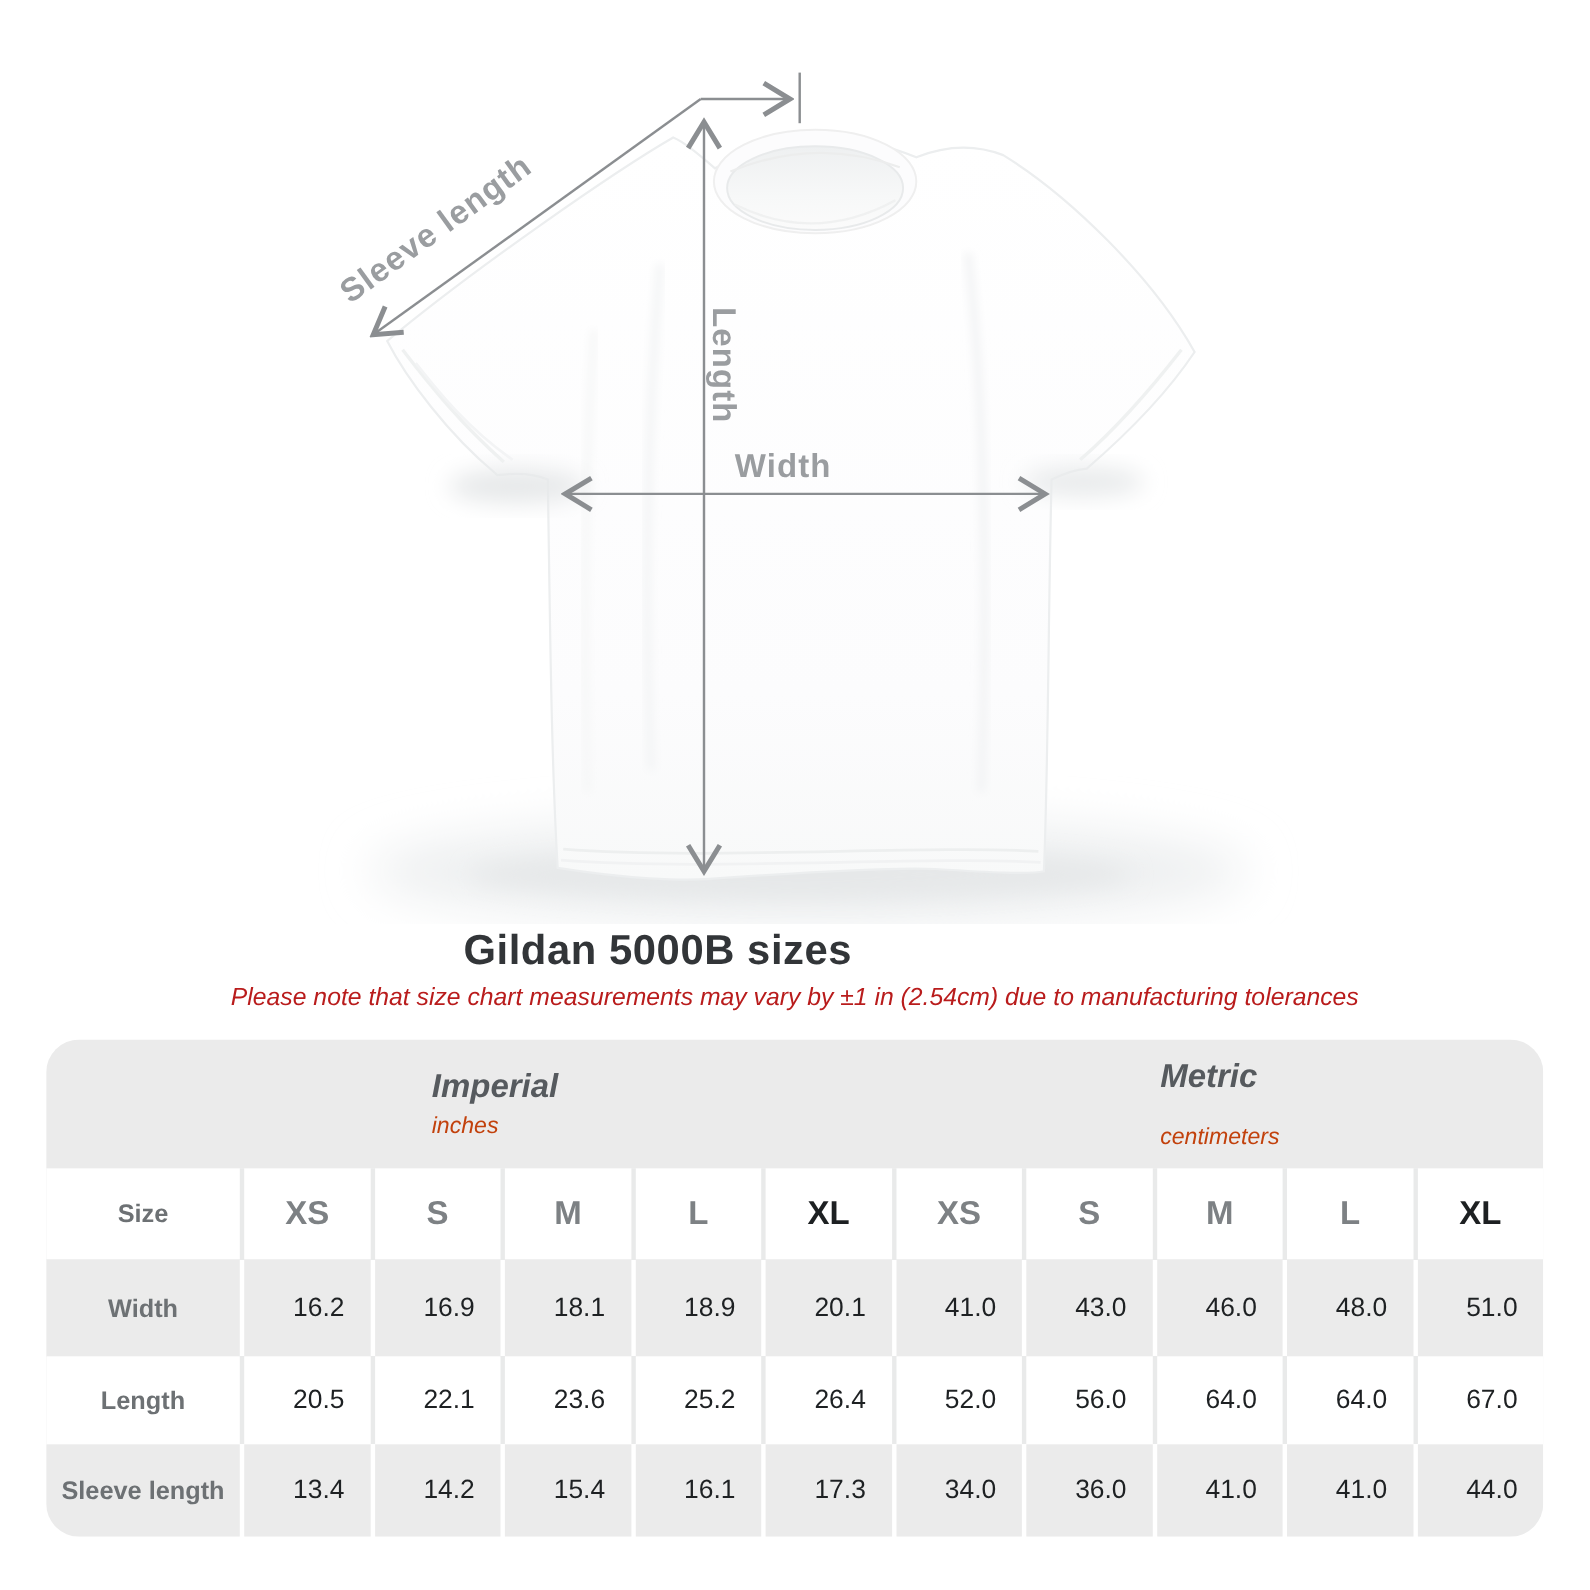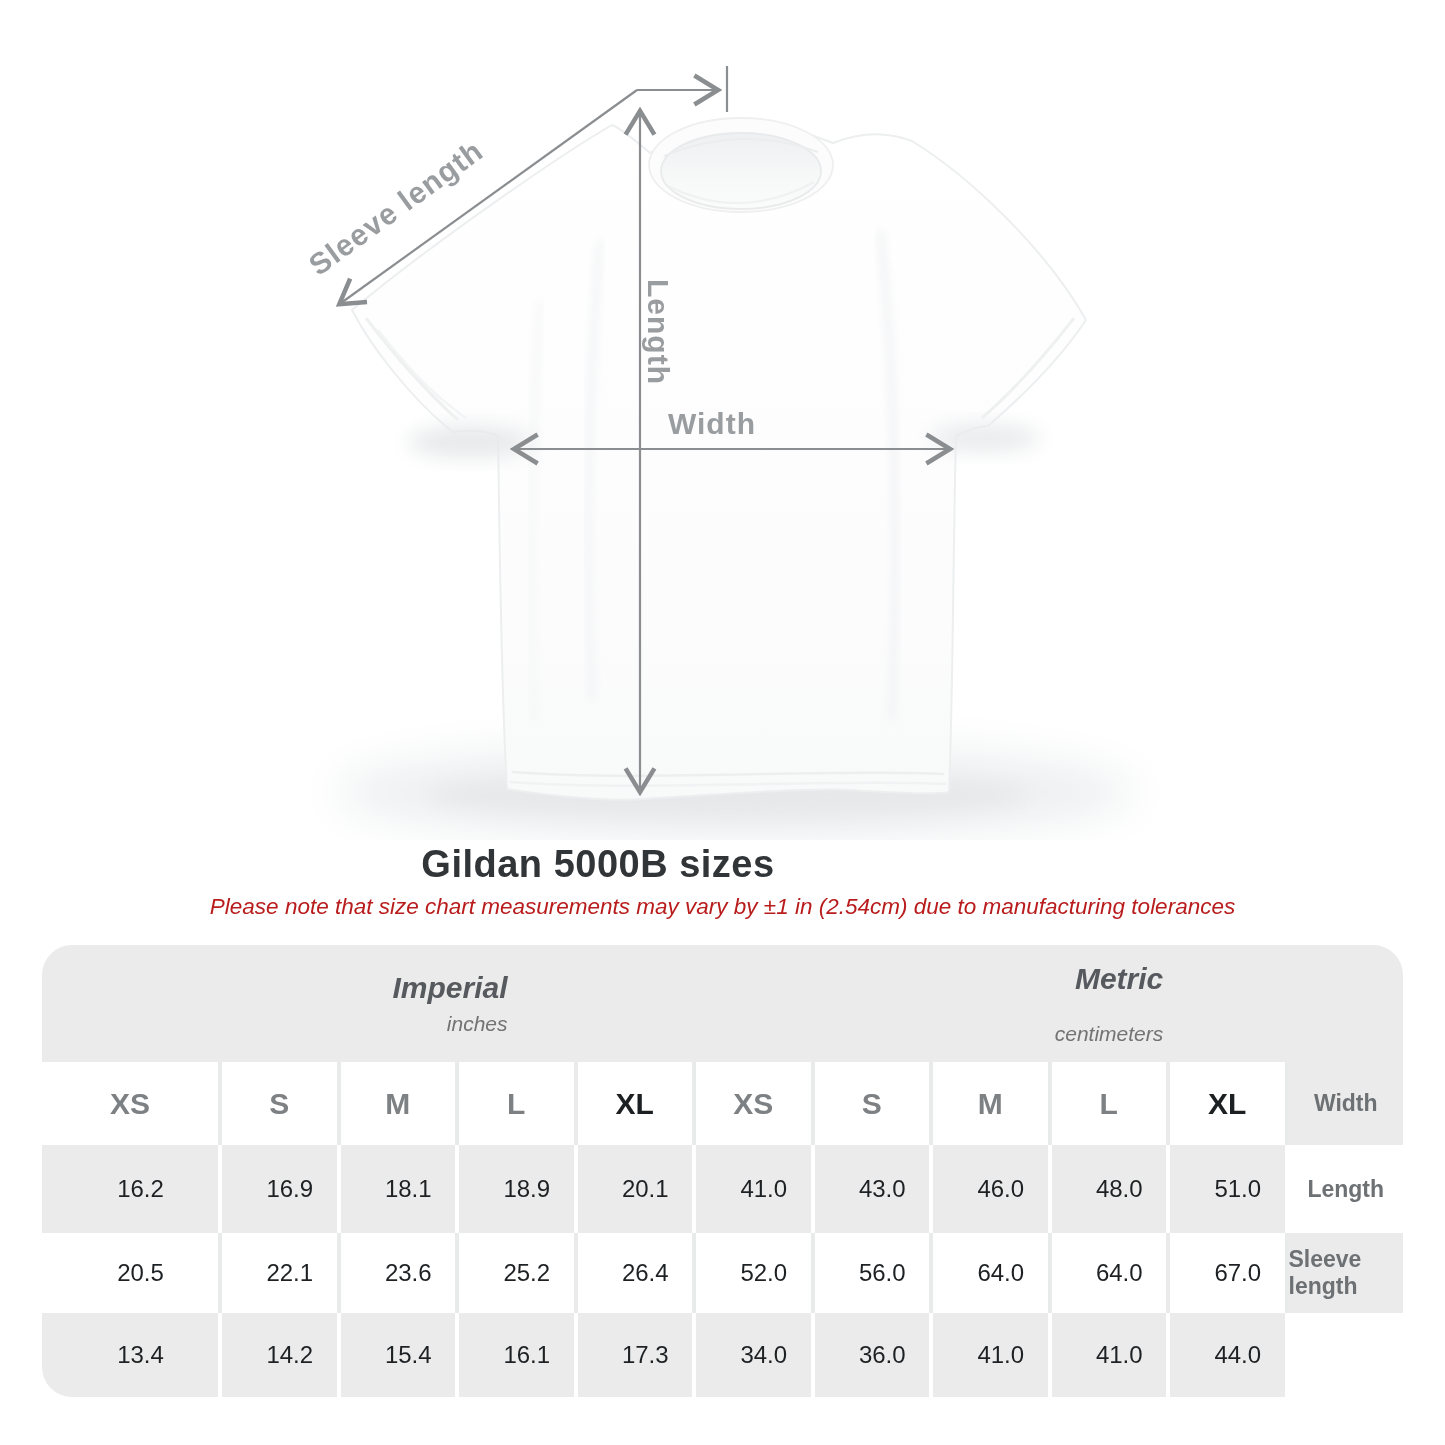--- a/index.html
+++ b/index.html
@@ -19,26 +19,26 @@
     font-size:22.5px;font-style:italic;color:#b91c1c;
   }
   
   .size-table{
     position:absolute;left:42px;top:945px;width:1361px;height:452px;
     border-radius:30px;overflow:hidden;background:#fff;
   }
   .table-head{position:relative;width:100%;height:117px;background:#ebebeb;}
   .head-group{
     position:absolute;top:0;height:117px;display:flex;flex-direction:column;
-    justify-content:center;align-items:flex-end;gap:7px;transform:translateX(-50%);
+    justify-content:center;align-items:flex-start;gap:7px;transform:translateX(-50%);
   }
   .head-group.imperial{left:408px;}
   .head-group.metric{left:1067px;gap:26px;}
   .head-label{font-size:30px;font-weight:bold;font-style:italic;color:#565a5e;}
-  .head-unit{font-size:21px;font-style:italic;color:#737373;}
+  .head-unit{font-size:21px;font-style:italic;color:#c2410c;}
   .table-grid{
     display:grid;width:100%;
     grid-template-columns:176px repeat(10,1fr);
     grid-template-rows:83px 88px 80px 84px;
     column-gap:4px;
     background:linear-gradient(to bottom,
       #e9eaea 0px,#e9eaea 83px,
       #ffffff 83px,#ffffff 171px,
       #e9eaea 171px,#e9eaea 251px,
       #ffffff 251px,#ffffff 335px);
@@ -156,20 +156,21 @@
         <div class="head-unit">inches</div>
       </div>
       <div class="head-group metric">
         <div class="head-label">Metric</div>
         <div class="head-unit">centimeters</div>
       </div>
     </div>
 
     <div class="table-grid">
 
+      <div class="cell r-white size-head">Size</div>
       <div class="cell r-white col-head">XS</div>
       <div class="cell r-white col-head">S</div>
       <div class="cell r-white col-head">M</div>
       <div class="cell r-white col-head">L</div>
       <div class="cell r-white col-head dark">XL</div>
       <div class="cell r-white col-head">XS</div>
       <div class="cell r-white col-head">S</div>
       <div class="cell r-white col-head">M</div>
       <div class="cell r-white col-head">L</div>
       <div class="cell r-white col-head dark">XL</div>

